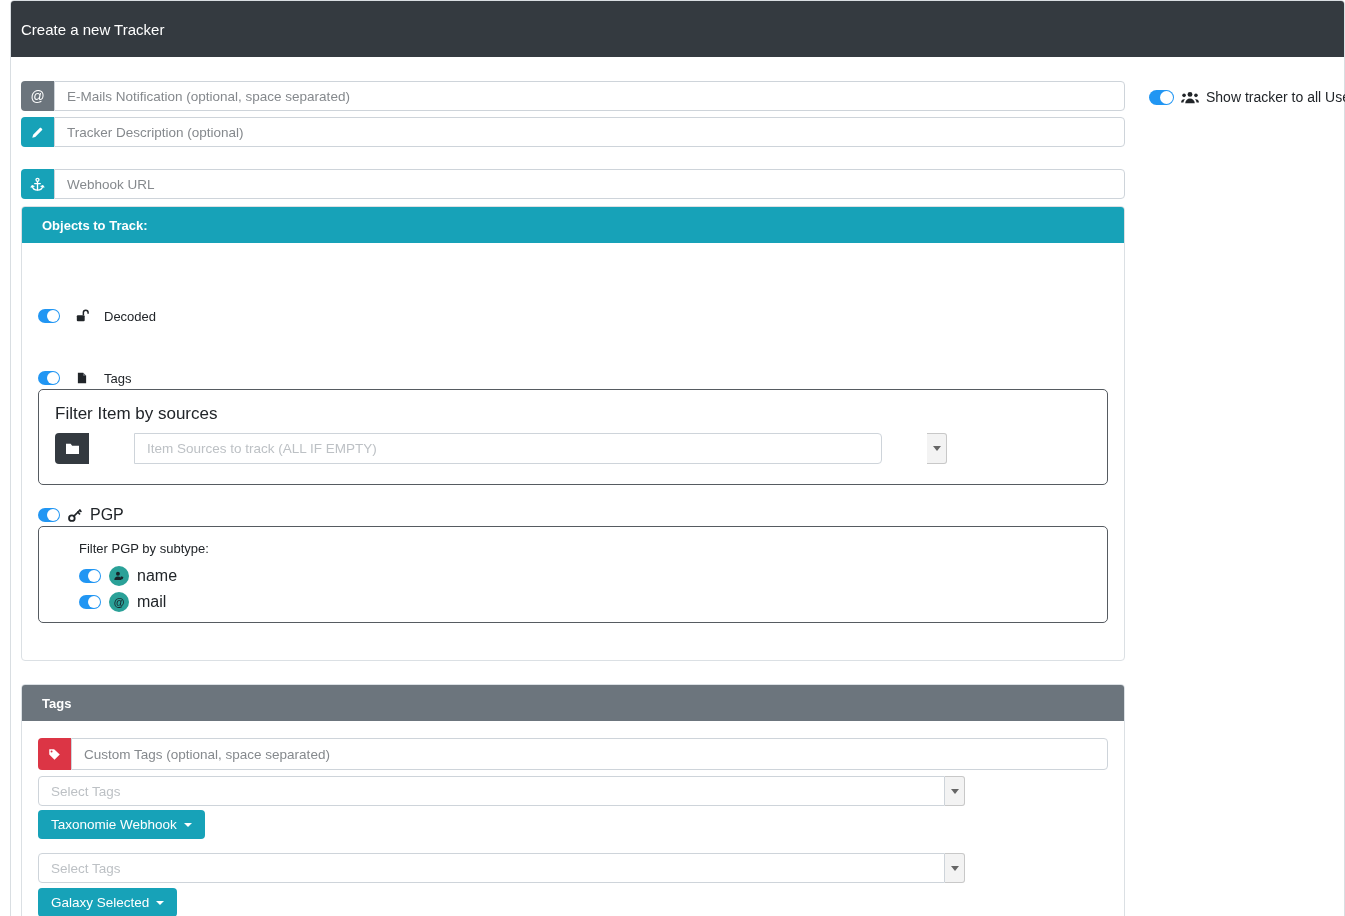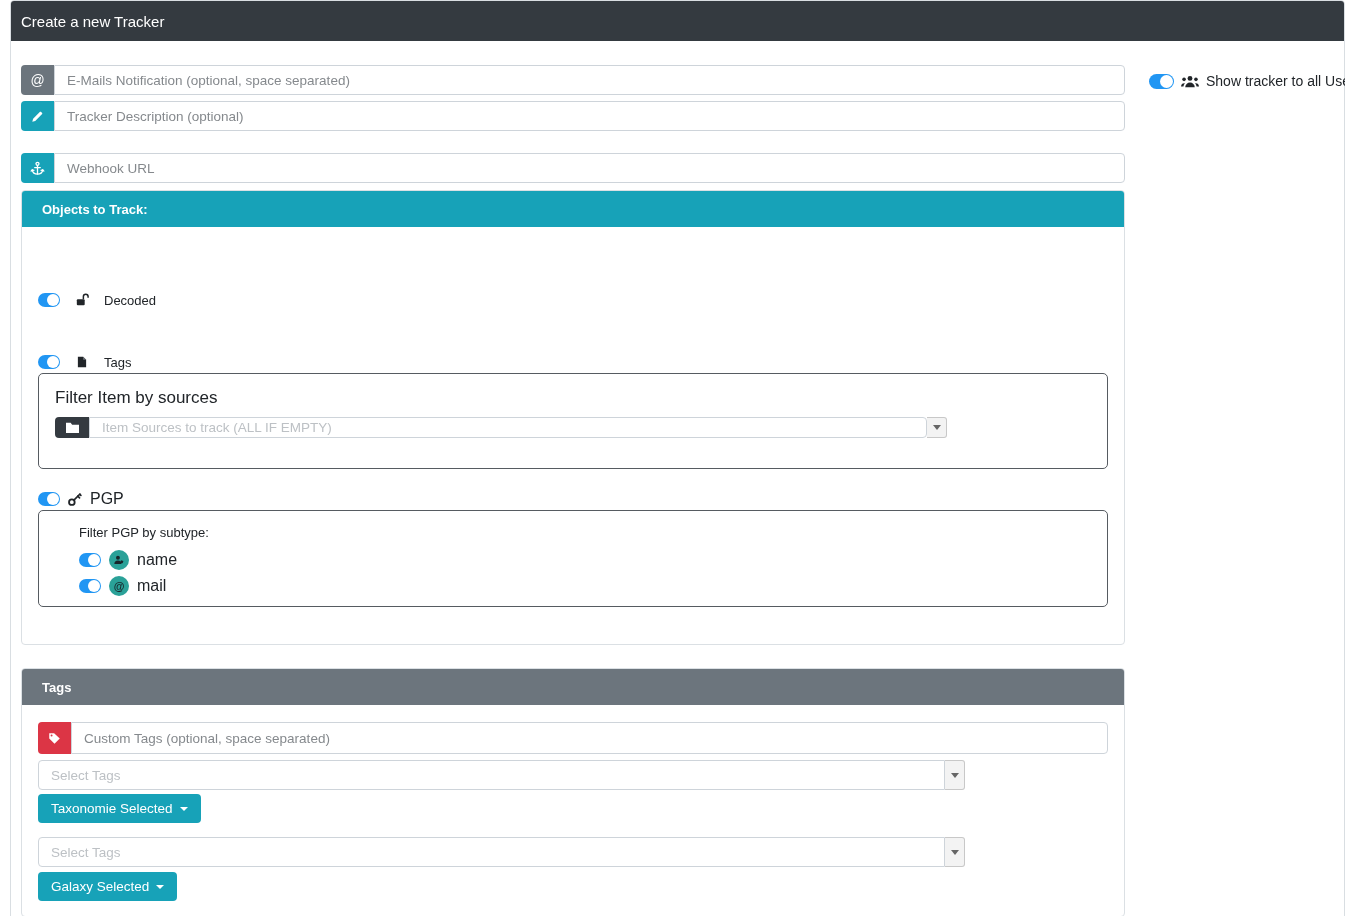--- a/index.html
+++ b/index.html
@@ -1,21 +1,21 @@
 <!DOCTYPE html>
 <html><head>
 <meta charset="utf-8">
 <style>
   * { box-sizing: border-box; margin: 0; padding: 0; }
   html, body { width: 1345px; height: 916px; overflow: hidden; background: #fff;
     font-family: "Liberation Sans", sans-serif; color: #212529; }
 
   .outer-card { margin-left: 10px; width: 1335px; min-height: 920px;
     border: 1px solid #d9dee2; border-radius: 4px 4px 0 0; }
-  .outer-header { height: 40px; background: #343a40; color: #fff; font-size: 15px;
+  .outer-header { height: 56px; background: #343a40; color: #fff; font-size: 15px;
     display: flex; align-items: center; padding: 0 10px; border-radius: 3px 3px 0 0; }
   .outer-body { padding: 24px 10px 0 10px; }
 
   .top-row { display: flex; }
   .main-col { width: 1104px; flex: 0 0 auto; }
   .side-col { margin-left: 24px; margin-top: 5px; display: flex; align-items: center; gap: 7px; height: 22px; }
   .side-col .label { font-size: 14px; white-space: nowrap; }
 
   
   .ig { display: flex; width: 100%; }
@@ -23,21 +23,21 @@
     border-radius: 4px 0 0 4px; color: #fff; font-size: 14px; flex: 0 0 auto; }
   .bg-sec { background: #6c757d; }
   .bg-info { background: #17a2b8; }
   .bg-dark { background: #343a40; }
   .bg-danger { background: #dc3545; }
   .ig input { flex: 1 1 auto; min-width: 0; border: 1px solid #ced4da; border-radius: 0 4px 4px 0;
     padding: 0 12px; font-size: 13.5px; color: #495057; outline: none; }
   .ig input::placeholder { color: #85898d; }
   .ig input.light-ph::placeholder { color: #bdc1c5; }
   .ig input.rounded-left { border-radius: 4px 0 0 4px; }
-  .h30 { height: 30px; } .h31 { height: 21px; } .h32 { height: 32px; }
+  .h30 { height: 30px; } .h31 { height: 31px; gap: 45px; } .h32 { height: 32px; }
   .mb6 { margin-bottom: 6px; } .mb7 { margin-bottom: 7px; } .mb22 { margin-bottom: 22px; }
 
   .dd-btn { width: 20px; flex: 0 0 auto; background: #f3f3f3; border: 1px solid #c8c8c8;
     border-left: none; border-radius: 0 3px 3px 0; display: flex; align-items: center;
     justify-content: center; cursor: pointer; }
   .caret-dark { width: 0; height: 0; border-left: 4px solid transparent;
     border-right: 4px solid transparent; border-top: 5px solid #666; }
   .caret-white { width: 0; height: 0; border-left: 4px solid transparent;
     border-right: 4px solid transparent; border-top: 4px solid #fff; margin-left: 7px; }
 
@@ -221,21 +221,21 @@
             </div>
 
             <div class="ig h30 w927 mb4">
               <input type="text" class="light-ph rounded-left" placeholder="Select Tags" style="">
               <span class="dd-btn">
                 <span class="caret-dark"></span>
               </span>
             </div>
 
             <button class="btn-info mb14">
-              <span>Taxonomie Selected</span>
+              <span>Taxonomie Webhook</span>
               <span class="caret-white"></span>
             </button>
 
             <div class="ig h30 w927 mb5">
               <input type="text" class="light-ph rounded-left" placeholder="Select Tags" style="">
               <span class="dd-btn">
                 <span class="caret-dark"></span>
               </span>
             </div>
 

